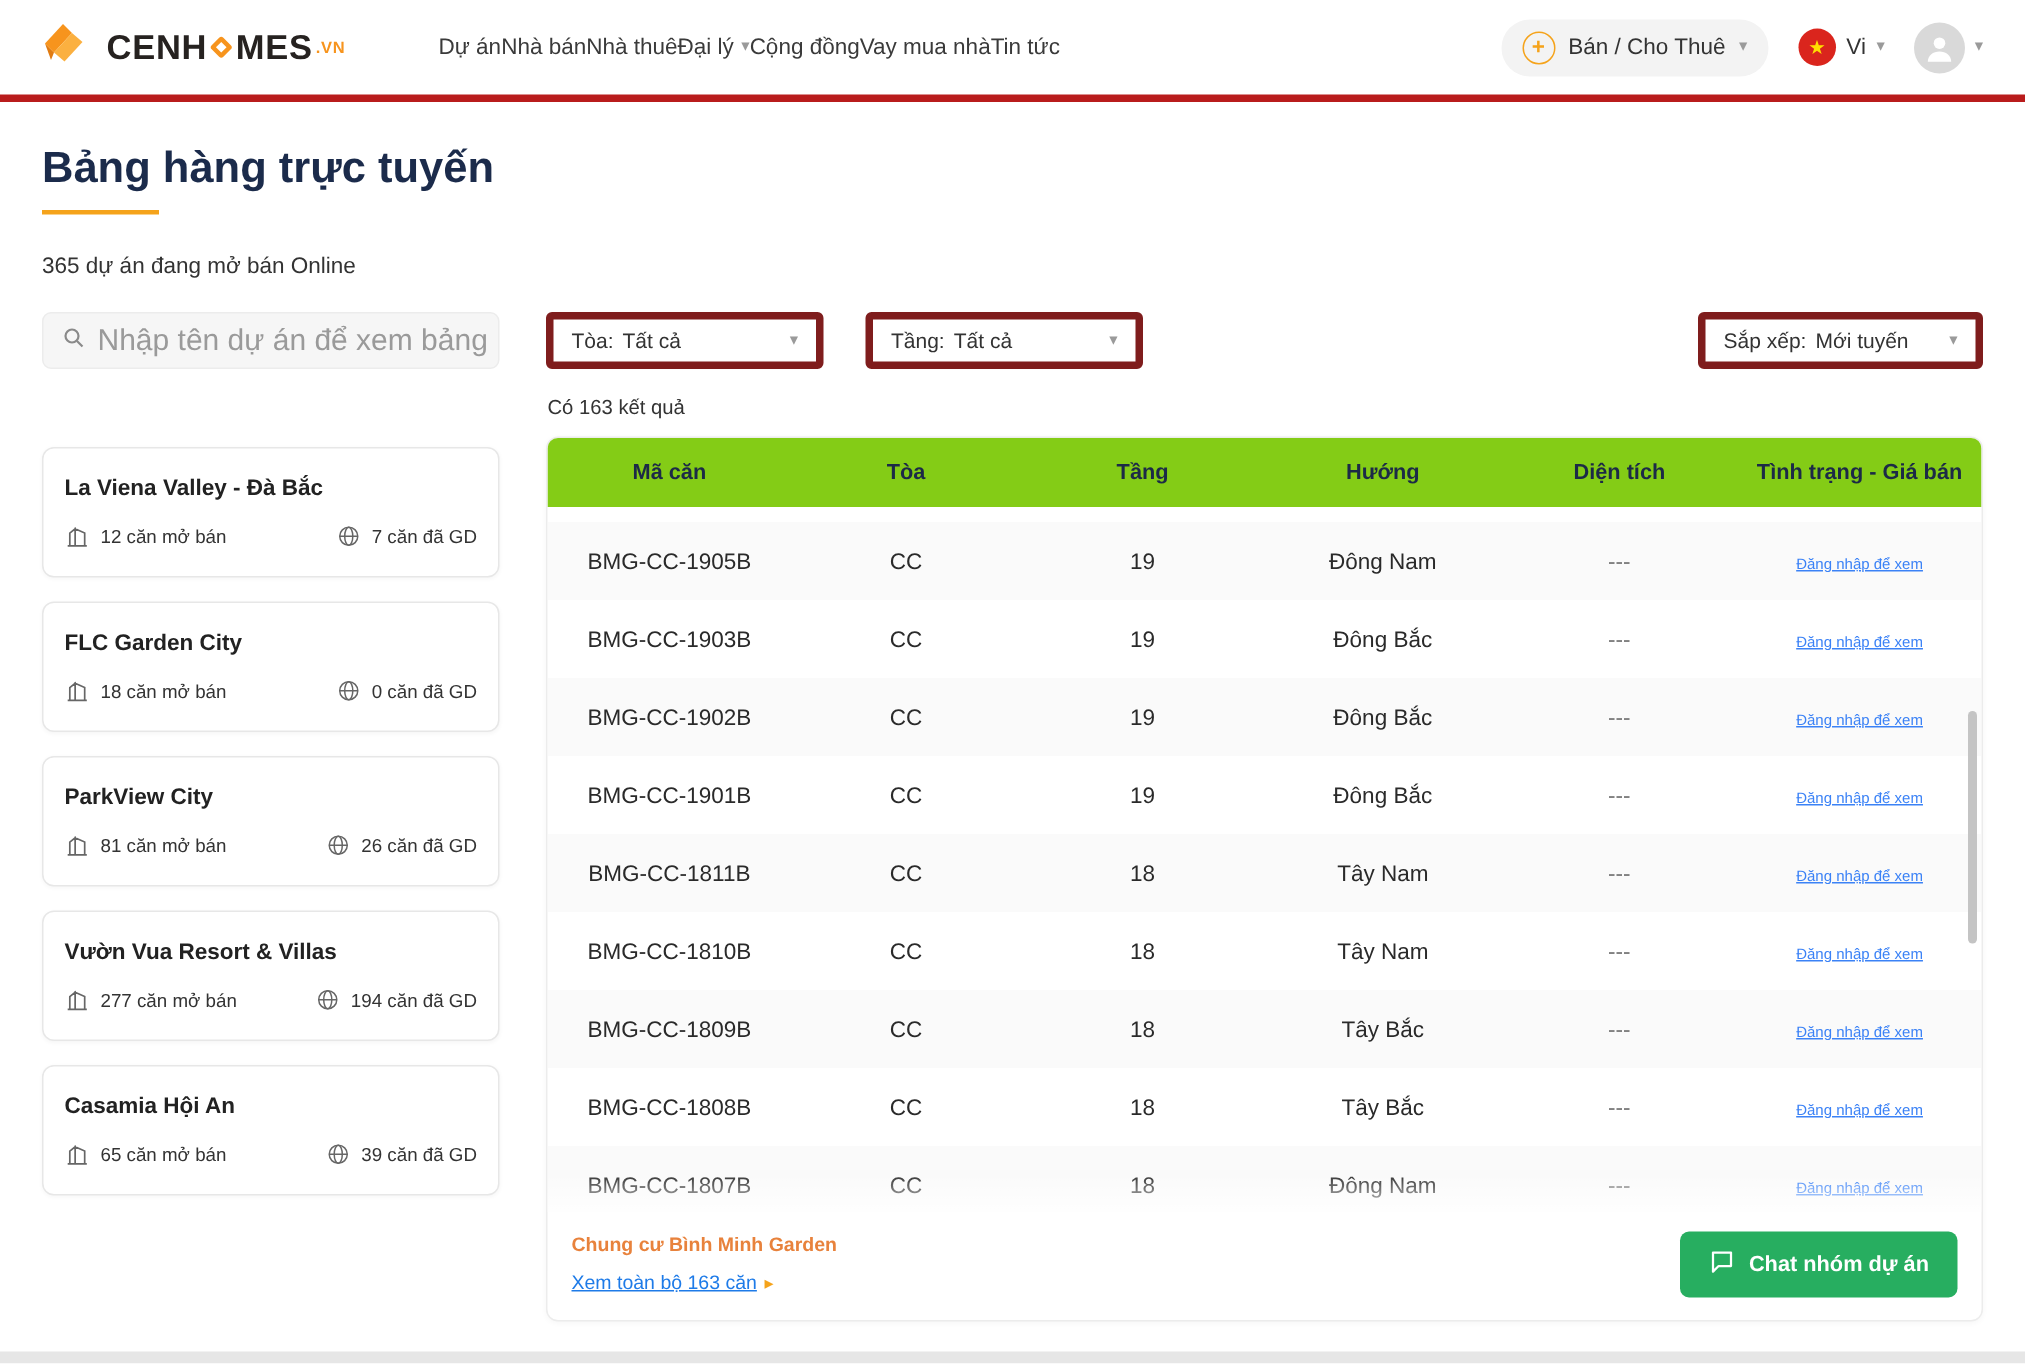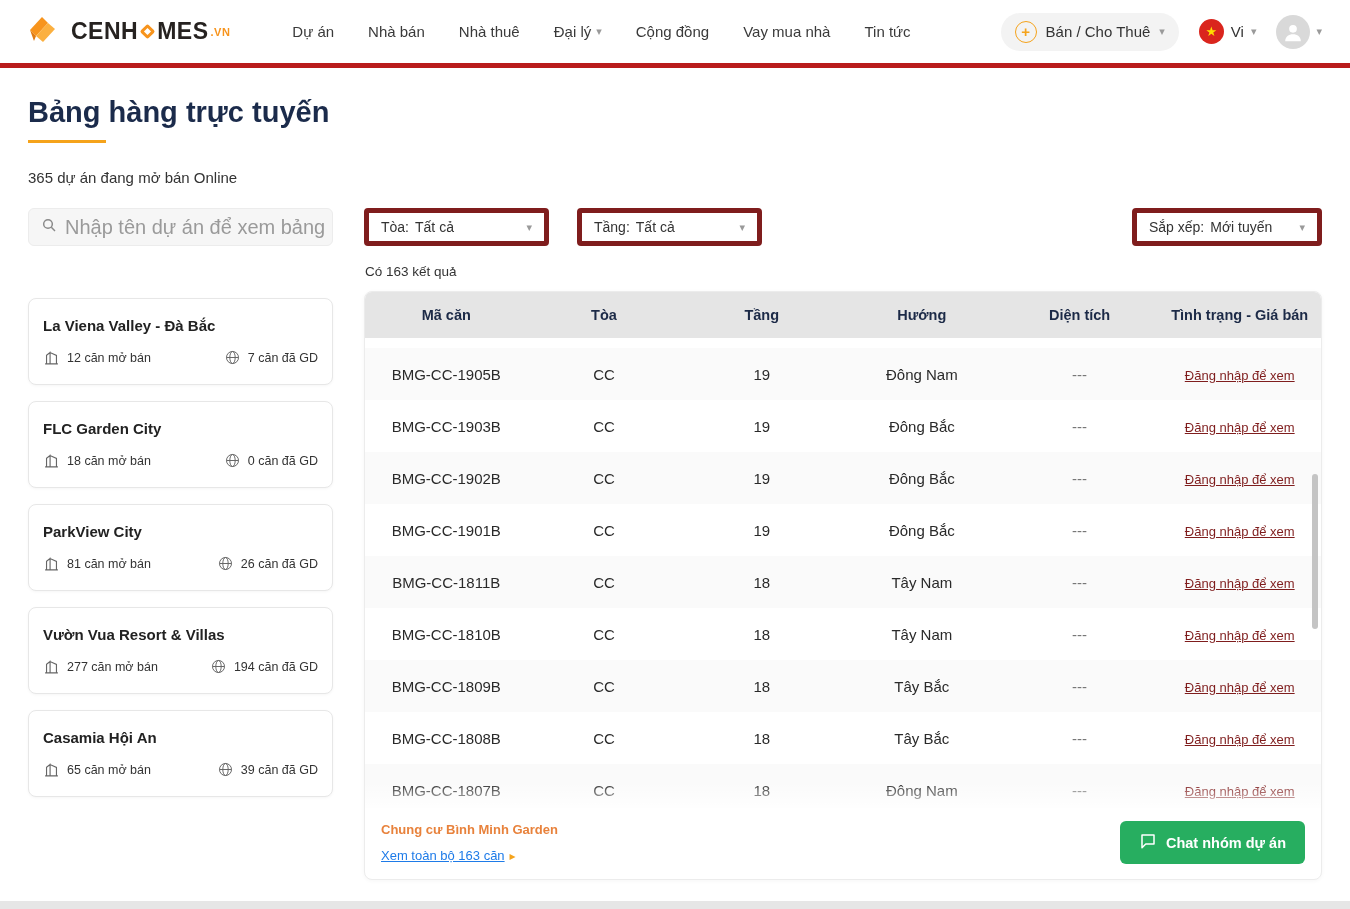--- a/index.html
+++ b/index.html
@@ -15,21 +15,21 @@
     padding:0 28px; background:#fff; border-bottom:5px solid #b91c1c;
   }
   .logo { display:flex; align-items:center; gap:9px; cursor:pointer; }
   .logo-text { font-size:23px; font-weight:bold; color:#262220; letter-spacing:.5px; display:flex; align-items:center; }
   .logo-diamond {
     display:inline-block; width:11px; height:11px; border:3px solid #f7941d;
     transform:rotate(45deg); margin:0 4px; border-radius:2px;
   }
   .logo-vn { color:#f7941d; font-size:11px; font-weight:bold; margin-left:2px;text-align:right; }
 
-  .main-nav { display:flex; gap:34px; margin-left:62px; font-size:15px; color:#3a3a3a; }
+  .main-nav { display:flex; margin-left:62px; font-size:15px; color:#3a3a3a; }
   .nav-item { display:flex; align-items:center; gap:5px; cursor:pointer; white-space:nowrap; }
   .chev { color:#9a9a9a; font-size:11px; line-height:1; }
 
   .topbar-right { margin-left:auto; display:flex; align-items:center; gap:20px; }
   .post-pill {
     display:flex; align-items:center; gap:9px; background:#f3f3f3;
     border-radius:21px; padding:8px 14px; font-size:15px; color:#333; cursor:pointer;
   }
   .plus-circle {
     width:22px; height:22px; border-radius:50%; border:1.5px solid #f5a31b;
@@ -89,30 +89,30 @@
   .card-name { font-size:15px; font-weight:bold; color:#222; margin-bottom:15px; }
   .card-stats { display:flex; justify-content:space-between; align-items:center; font-size:12.5px; color:#333; }
   .stat { display:flex; align-items:center; gap:7px; }
   .stat svg { flex:none; }
 
   
   .panel {
     border:1px solid #ececec; border-radius:8px; background:#fff;
     overflow:hidden; box-shadow:0 1px 4px rgba(0,0,0,0.04);
   }
-  .thead { display:flex; height:46px; background:#e5e5e5; align-items:center;
+  .thead { display:flex; height:46px; background:#84cc16; align-items:center;
     font-weight:bold; font-size:14.5px; color:#1c2a47; }
   .c1{width:17%;} .c2{width:16%;} .c3{width:17%;} .c4{width:16.5%;} .c5{width:16.5%;} .c6{width:17%;}
   .cell { text-align:center; }
 
   .tbody { position:relative; height:470px; overflow:hidden; }
   .trow { display:flex; height:52px; align-items:center; font-size:15px; color:#2a2a2a; }
   .tbody > .trow:nth-child(even) { background:#fafafa; }
   .tbody > .trow:nth-child(odd) { background:#fff; }
-  .login-link { color:#7f1d1d; font-size:13px; text-decoration:underline; cursor:pointer; }
+  .login-link { color:#3b82f6; font-size:10px; text-decoration:underline; cursor:pointer; }
   .dash { color:#777; }
 
   .partial-top { height:10px !important; overflow:hidden; display:block !important; }
   .partial-top .trow-inner { display:flex; height:52px; align-items:center; margin-top:-41px; }
 
   .fade-bottom {
     position:absolute; left:0; right:0; bottom:0; height:26px;
     background:linear-gradient(rgba(255,255,255,0), rgba(255,255,255,0.85));
     pointer-events:none;
   }

